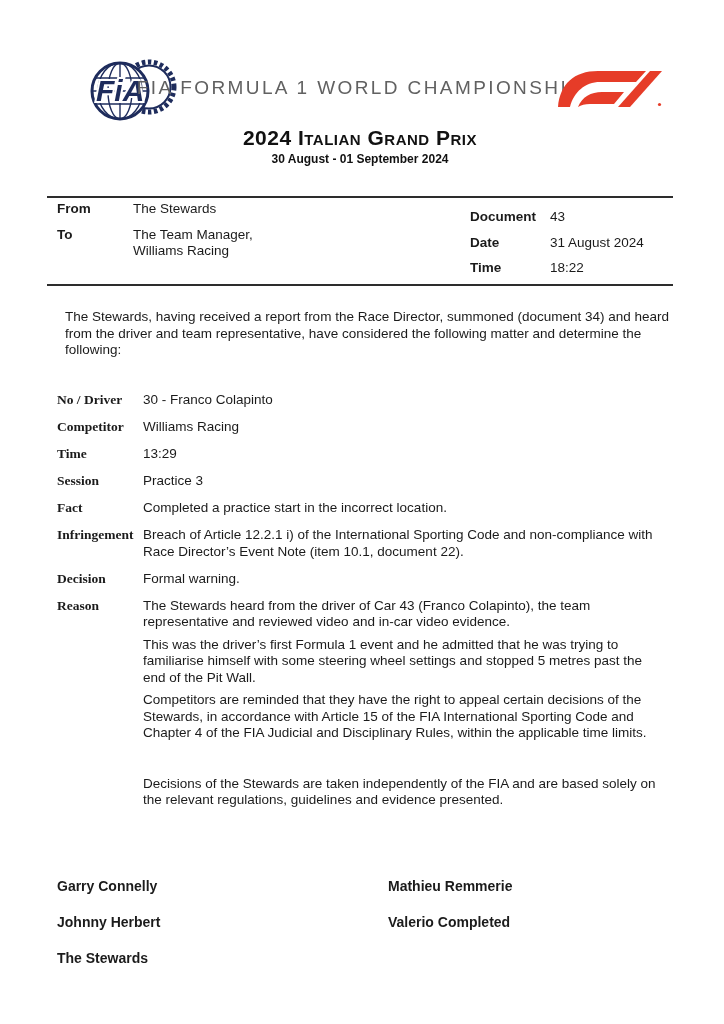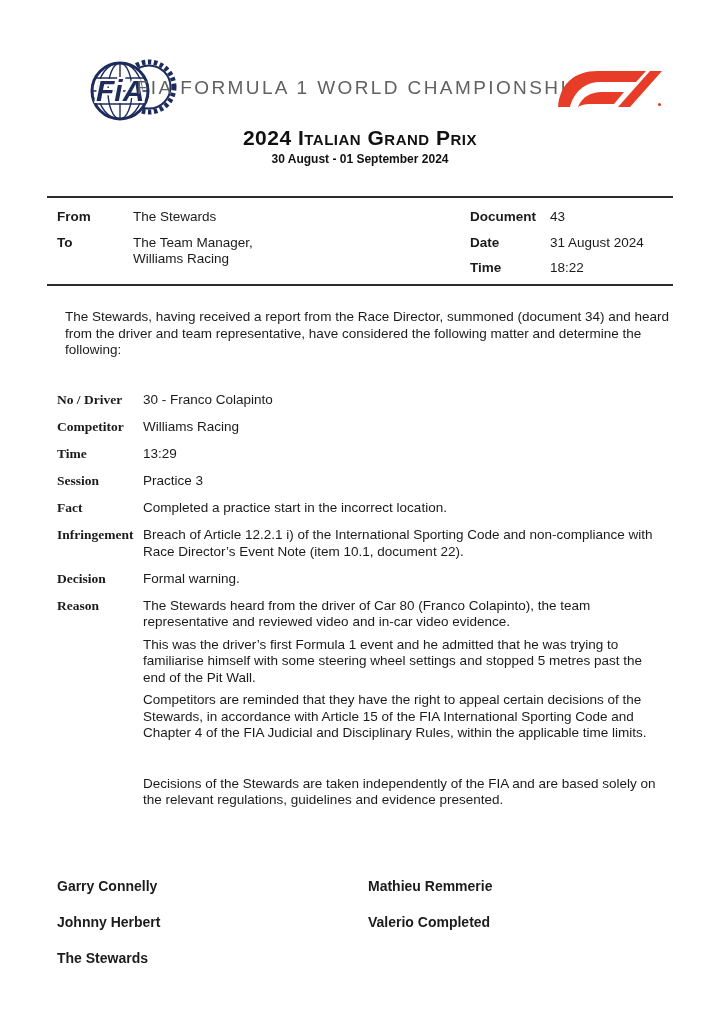--- a/index.html
+++ b/index.html
@@ -29,21 +29,21 @@
   .event-title {
     margin: 0; font-size: 21px; font-weight: bold; letter-spacing: 0.5px;
     font-variant: small-caps; color: #111;
   }
   .event-dates { margin: 2px 0 0 0; font-size: 12px; font-weight: bold; color: #111; }
 
   
   .meta-table {
     position: absolute; top: 196px; left: 47px; right: 47px; height: 90px;
     border-top: 2px solid #2d2d2d; border-bottom: 2px solid #2d2d2d;
-    box-sizing: border-box; padding-top: 11px;
+    box-sizing: border-box; padding-top: 3px;
   }
   .meta-left { padding-left: 10px; }
   .meta-row { display: flex; margin-bottom: 9px; }
   .meta-label { width: 76px; flex-shrink: 0; font-weight: bold; white-space: nowrap; }
   .meta-value { white-space: pre-line; line-height: 16.5px; }
   .meta-right { position: absolute; left: 423px; top: 11px; }
   .meta-right .meta-label { width: 80px; }
 
   
   .intro {
@@ -55,21 +55,21 @@
   .fields { position: absolute; top: 392px; left: 57px; width: 611px; }
   .field-row { display: flex; margin-bottom: 10.5px; }
   .field-label { width: 86px; flex-shrink: 0; font-weight: bold; white-space: nowrap; font-family: Liberation Serif, serif; }
   .field-value { flex: 1; line-height: 16.5px; }
   .reason-paragraphs { flex: 1; }
   .reason-paragraphs p { margin: 0 0 6px 0; line-height: 16.5px; }
   .reason-paragraphs p.closing { margin-top: 34px; margin-bottom: 0; }
 
   
   .signatures { position: absolute; top: 878px; left: 57px; right: 57px; }
-  .sig-row { display: flex; margin-bottom: 19.5px; }
+  .sig-row { display: flex; margin-bottom: 19.5px; gap: 20px; }
   .sig-name { font-weight: bold; font-size: 14px; line-height: 16.5px; }
   .sig-left { width: 311px; flex-shrink: 0; }
 </style>
 </head>
 <body>
 
 <div class="page">
 
   <header class="doc-header">
     <svg class="fia-logo" width="94" height="68" viewBox="0 0 94 68" aria-hidden="true">
@@ -159,21 +159,21 @@
       <span class="field-value">Breach of Article 12.2.1 i) of the International Sporting Code and non-compliance with Race Director’s Event Note (item 10.1, document 22).</span>
     </div>
     <div class="field-row">
       <span class="field-label">Decision</span>
       <span class="field-value">Formal warning.</span>
     </div>
 
     <div class="field-row">
       <span class="field-label">Reason</span>
       <div class="reason-paragraphs">
-        <p>The Stewards heard from the driver of Car 80 (Franco Colapinto), the team representative and reviewed video and in-car video evidence.</p>
+        <p>The Stewards heard from the driver of Car 43 (Franco Colapinto), the team representative and reviewed video and in-car video evidence.</p>
         <p>This was the driver’s first Formula 1 event and he admitted that he was trying to familiarise himself with some steering wheel settings and stopped 5 metres past the end of the Pit Wall.</p>
         <p>Competitors are reminded that they have the right to appeal certain decisions of the Stewards, in accordance with Article 15 of the FIA International Sporting Code and Chapter 4 of the FIA Judicial and Disciplinary Rules, within the applicable time limits.</p>
         <p class="closing">Decisions of the Stewards are taken independently of the FIA and are based solely on the relevant regulations, guidelines and evidence presented.</p>
       </div>
     </div>
   </section>
 
   <section class="signatures">
     <div class="sig-row">
       <span class="sig-name sig-left">Garry Connelly</span>

